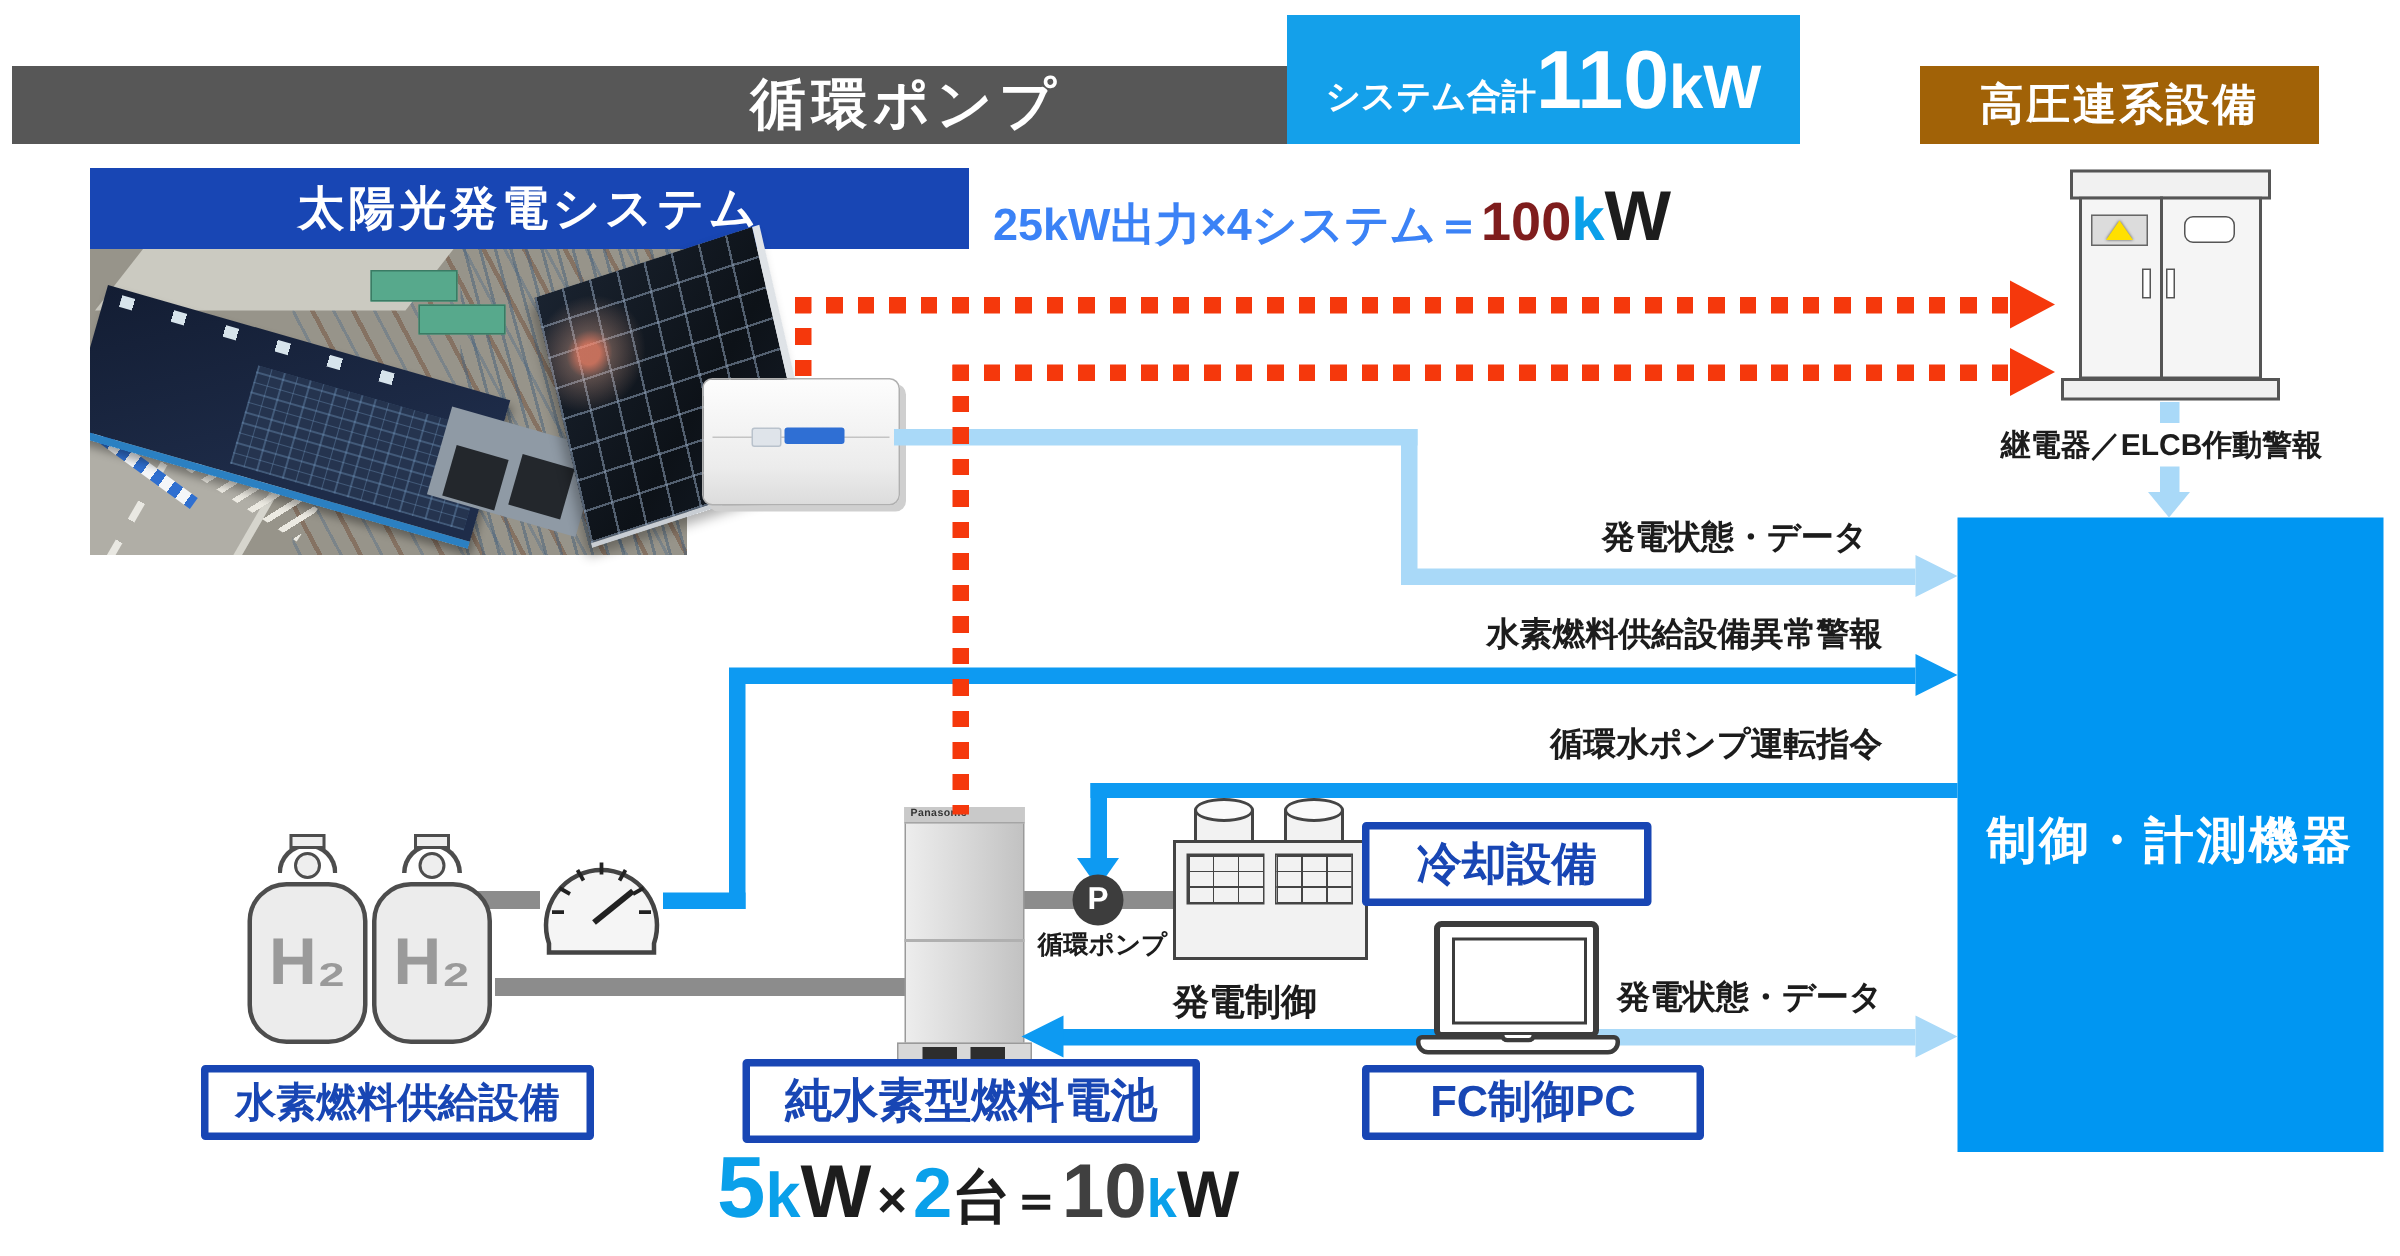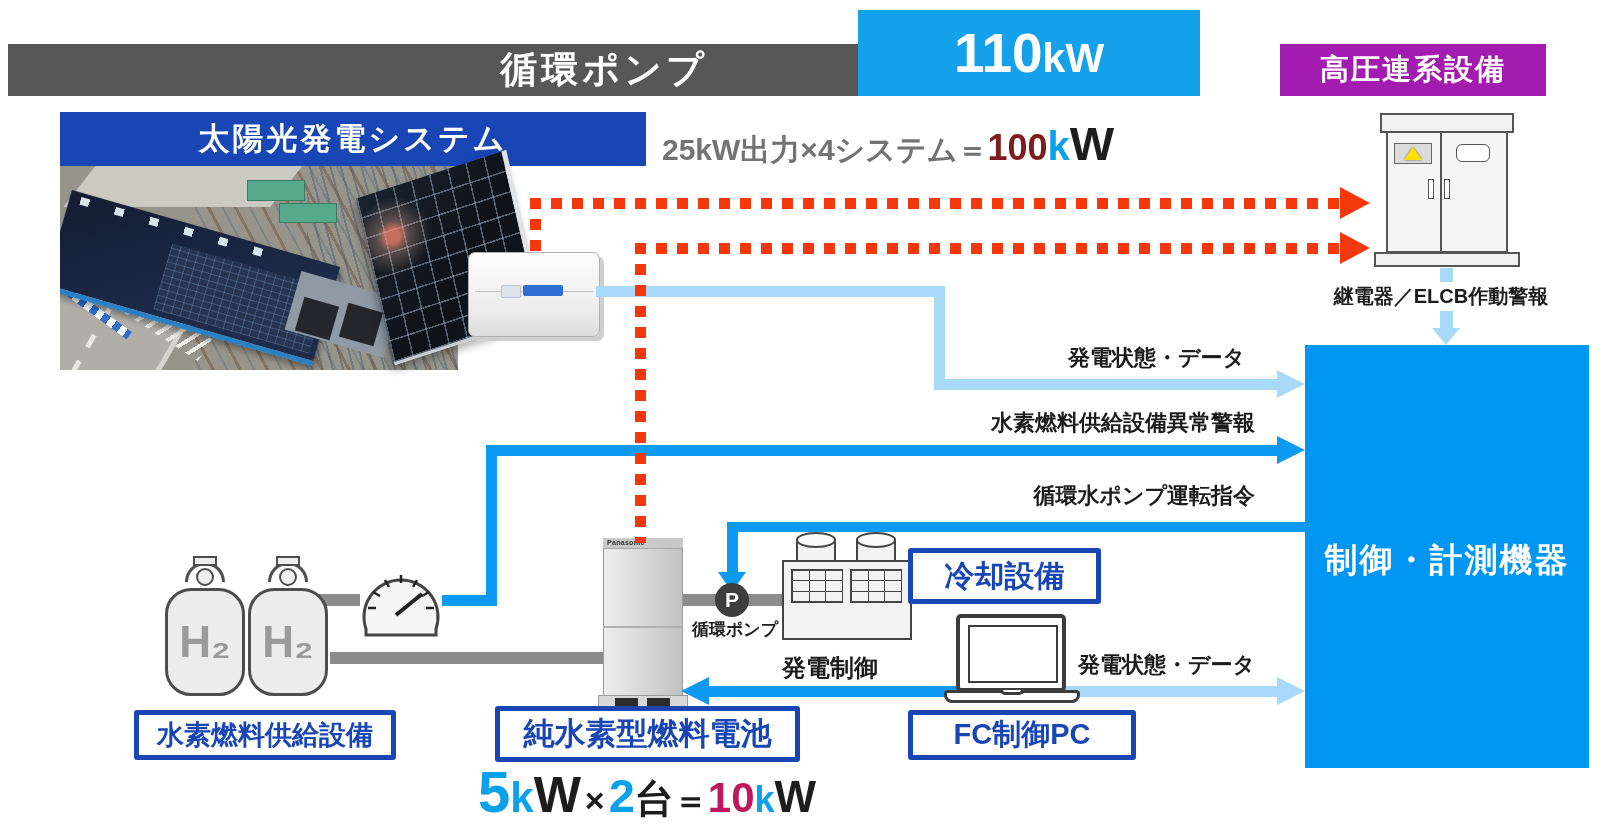--- a/index.html
+++ b/index.html
@@ -10,43 +10,43 @@
 
   
   .bar-main{left:8px;top:44px;width:1192px;height:52px;background:#575757;
             display:flex;align-items:center;justify-content:center;z-index:1;}
   .bar-main span{color:#fff;font-size:37px;font-weight:700;letter-spacing:4px;}
   .box-total{left:858px;top:10px;width:342px;height:86px;background:#14A0EA;z-index:2;
              display:flex;align-items:baseline;justify-content:center;padding-top:0;box-sizing:border-box;}
   .box-total .lbl{color:#fff;font-size:23px;font-weight:700;line-height:86px;}
   .box-total .val{color:#fff;font-size:55px;font-weight:700;line-height:86px;}
   .box-total .unit{color:#fff;font-size:41px;font-weight:700;line-height:86px;}
-  .box-grid{left:1280px;top:44px;width:266px;height:52px;background:#a21caf;
+  .box-grid{left:1280px;top:44px;width:266px;height:52px;background:#a16207;
             display:flex;align-items:center;justify-content:center;}
   .box-grid span{color:#fff;font-size:29px;font-weight:700;letter-spacing:2px;}
   .box-pv{left:60px;top:112px;width:586px;height:54px;background:#1846B4;z-index:3;
           display:flex;align-items:center;justify-content:center;}
   .box-pv span{color:#fff;font-size:31px;font-weight:700;letter-spacing:3px;}
 
   
   .pv-formula{left:662px;top:116px;height:56px;display:flex;align-items:baseline;z-index:3;}
-  .pv-formula .dark{color:#737373;font-weight:700;font-size:30px;line-height:56px;}
+  .pv-formula .dark{color:#3b82f6;font-weight:700;font-size:30px;line-height:56px;}
   .pv-formula .big-blue{color:#7f1d1d;font-weight:700;font-size:36px;line-height:56px;}
   .pv-formula .k-blue{color:#0AA0EA;font-weight:700;font-size:40px;line-height:56px;}
   .pv-formula .w-dark{color:#1d1d1d;font-weight:700;font-size:47px;line-height:56px;}
   .fc-formula{left:478px;top:760px;height:64px;display:flex;align-items:baseline;z-index:6;}
   .fc-formula span{line-height:64px;font-weight:700;}
   .f-b1{color:#0AA0EA;font-size:58px;}
   .f-k1{color:#0AA0EA;font-size:42px;}
   .f-w1{color:#1d1d1d;font-size:50px;}
   .f-x{color:#1d1d1d;font-size:34px;padding:0 4px;}
   .f-b2{color:#0AA0EA;font-size:47px;}
   .f-d2{color:#1d1d1d;font-size:39px;}
   .f-eq{color:#1d1d1d;font-size:34px;}
-  .f-b3{color:#be185d;font-size:42px;}
+  .f-b3{color:#404040;font-size:51px;}
   .f-k3{color:#0AA0EA;font-size:36px;}
   .f-w3{color:#1d1d1d;font-size:44px;}
 
   
   .photo{left:60px;top:166px;width:398px;height:204px;background:#97948a;overflow:hidden;z-index:2;}
   .ph-tracks{position:absolute;left:34%;top:-25%;width:80%;height:160%;
      background:repeating-linear-gradient(62deg,rgba(118,86,66,.55) 0 3px,transparent 3px 13px,
                 rgba(88,112,136,.45) 13px 15px,transparent 15px 24px);}
   .ph-tracks2{position:absolute;left:62%;top:-10%;width:55%;height:140%;
      background:repeating-linear-gradient(75deg,rgba(70,96,122,.5) 0 2px,transparent 2px 10px);}
@@ -181,20 +181,21 @@
 </style>
 </head>
 <body>
 
 <div id="canvas">
 
   <div class="abs bar-main">
     <span>循環ポンプ</span>
   </div>
   <div class="abs box-total">
+    <span class="lbl">システム合計</span>
       <span class="val">110</span>
       <span class="unit">kW</span>
   </div>
   <div class="abs box-grid">
     <span>高圧連系設備</span>
   </div>
 
   <div class="abs box-pv">
     <span>太陽光発電システム</span>
   </div>

